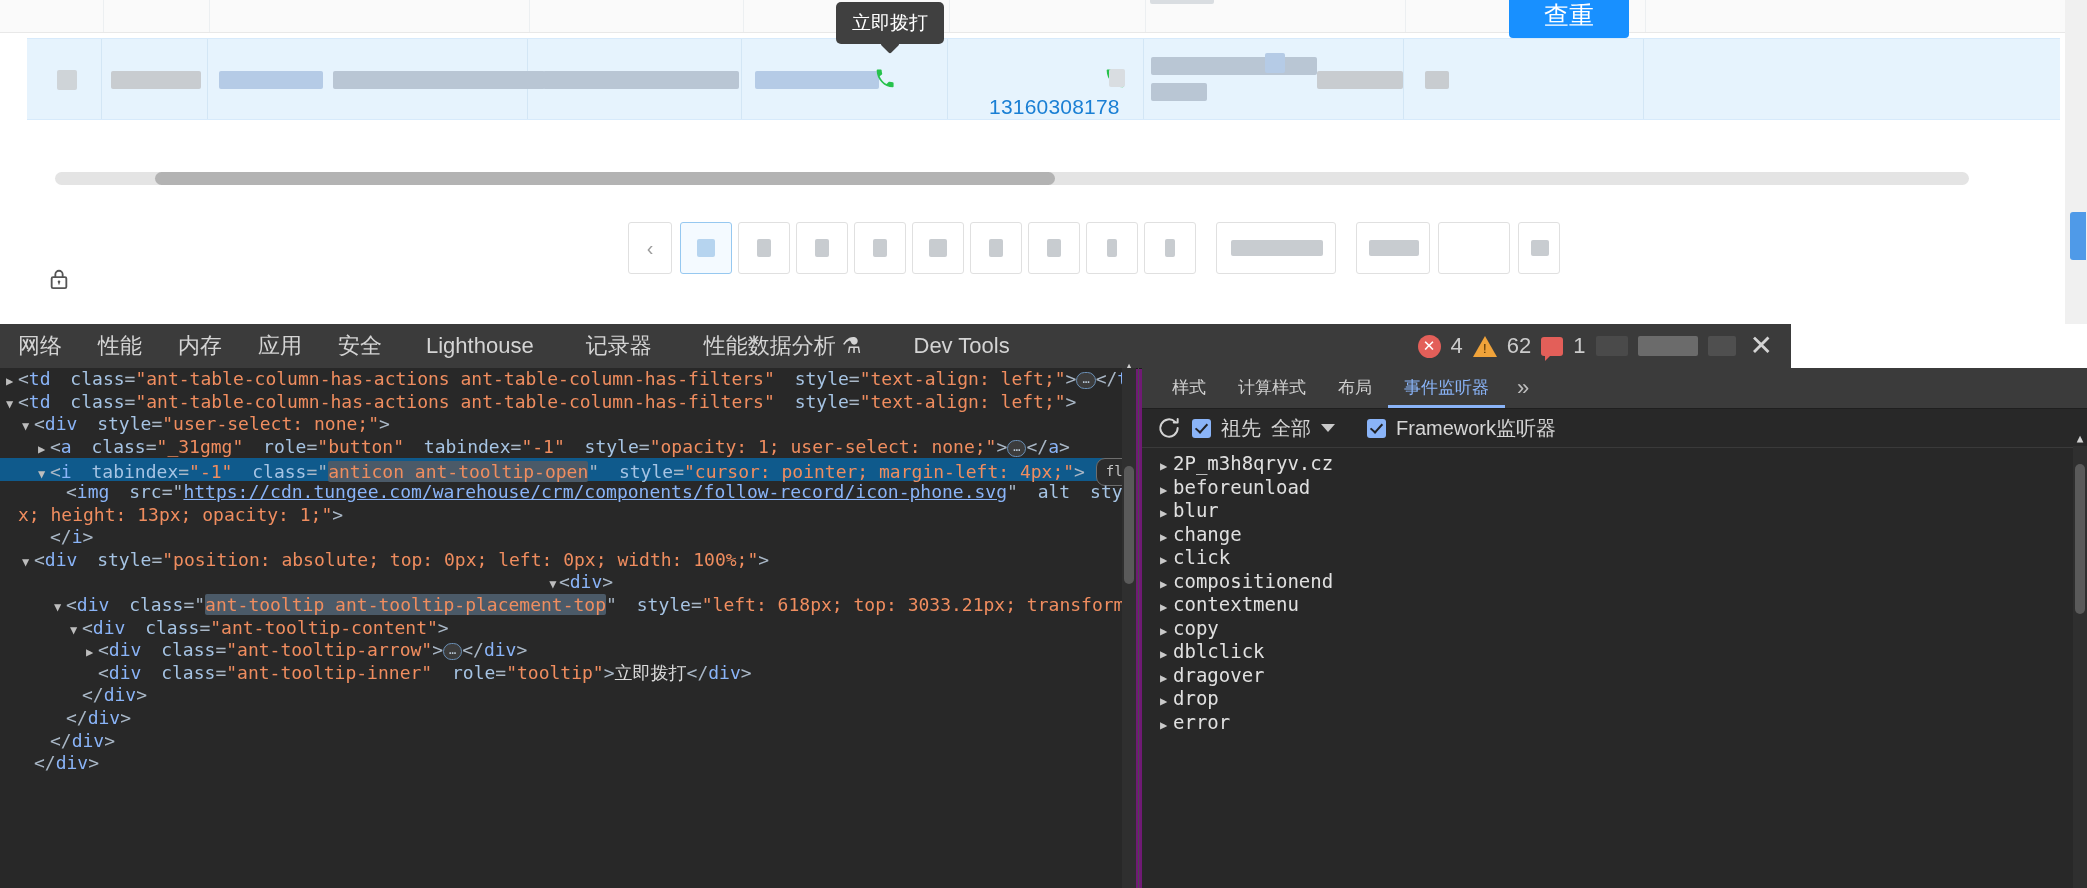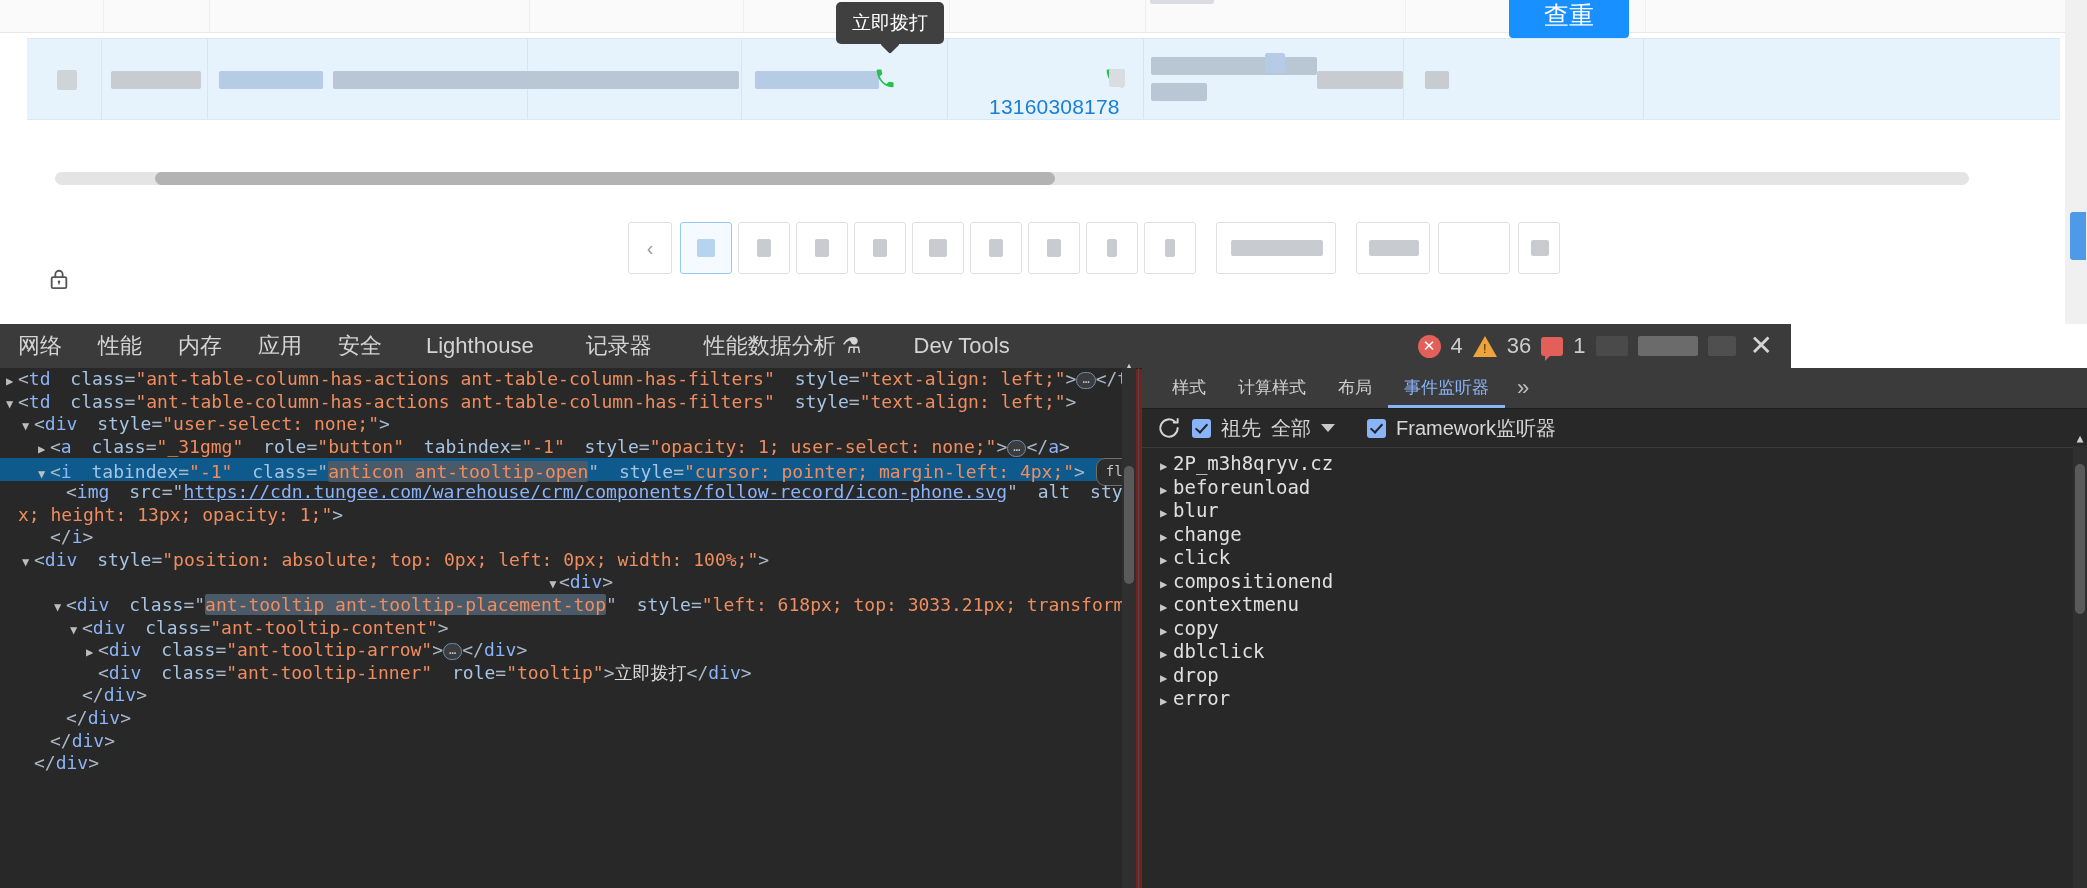--- a/index.html
+++ b/index.html
@@ -50,21 +50,21 @@
   .pg-prev{display:flex;align-items:center;justify-content:center;color:#9a9a9a;font-size:20px;}
 
   .lock-icon{position:absolute;left:48px;top:268px;width:22px;height:22px;}
 
   .right-red-btn{position:absolute;left:1509px;top:-8px;width:120px;height:46px;background:#1890ff;border-radius:4px;
      color:#fff;font-size:25px;display:flex;align-items:center;justify-content:center;}
   .right-edge-bar{position:absolute;left:2065px;top:0;width:22px;height:324px;background:#f0f0f0;}
   .right-blue-tab{position:absolute;left:2070px;top:212px;width:16px;height:48px;background:#4f9ae8;border-radius:3px 0 0 3px;}
 
   
-  .devtools{position:absolute;left:0;top:324px;width:1791px;height:564px;background:#7f1d1d;
+  .devtools{position:absolute;left:0;top:324px;width:1791px;height:564px;background:#701a75;
       font-family:"DejaVu Sans Mono",monospace;}
 
   .dt-tabbar{position:relative;height:44px;background:#3b3b3b;border-bottom:1px solid #1f1f1f;}
   .dt-tabs{position:absolute;left:0;top:0;height:44px;display:flex;align-items:center;}
   .dt-tab{padding:0 18px;height:44px;line-height:44px;color:#d4d4d4;font-size:22px;
       font-family:"Liberation Sans",sans-serif;white-space:nowrap;}
   .dt-tab.wide{padding:0 26px;}
   .dt-status{position:absolute;right:0;top:0;height:44px;display:flex;align-items:center;gap:10px;padding-right:14px;}
   .badge-ic{width:23px;height:23px;border-radius:50%;display:flex;align-items:center;justify-content:center;
       font-size:15px;color:#fff;font-family:"Liberation Sans",sans-serif;}
@@ -273,21 +273,21 @@
           <div class="dt-tab">安全</div>
           <div class="dt-tab wide">Lighthouse</div>
           <div class="dt-tab wide">记录器</div>
           <div class="dt-tab wide">性能数据分析 ⚗</div>
           <div class="dt-tab wide">Dev Tools</div>
         </div>
       <div class="dt-status">
         <span class="badge-ic ic-err">✕</span>
         <span class="cnt">4</span>
         <span class="ic-warn"></span>
-        <span class="cnt">36</span>
+        <span class="cnt">62</span>
         <span class="ic-msg"></span>
         <span class="cnt">1</span>
         <span class="blurtxt" style="position:relative;display:inline-block;width:32px;height:20px;background:#4a4a4a;"></span>
         <span class="blurtxt" style="position:relative;display:inline-block;width:60px;height:20px;background:#6b6b6b;"></span>
         <span class="blurtxt" style="position:relative;display:inline-block;width:28px;height:20px;background:#4f4f4f;"></span>
         <span class="dt-close">✕</span>
       </div>
     </div>
 
     <div class="dom-pane">
@@ -347,20 +347,21 @@
       <div class="ev-list" id="ev-list">
           <div class="ev-item"><span class="tri2"></span><span>2P_m3h8qryv.cz</span></div>
           <div class="ev-item"><span class="tri2"></span><span>beforeunload</span></div>
           <div class="ev-item"><span class="tri2"></span><span>blur</span></div>
           <div class="ev-item"><span class="tri2"></span><span>change</span></div>
           <div class="ev-item"><span class="tri2"></span><span>click</span></div>
           <div class="ev-item"><span class="tri2"></span><span>compositionend</span></div>
           <div class="ev-item"><span class="tri2"></span><span>contextmenu</span></div>
           <div class="ev-item"><span class="tri2"></span><span>copy</span></div>
           <div class="ev-item"><span class="tri2"></span><span>dblclick</span></div>
+          <div class="ev-item"><span class="tri2"></span><span>dragover</span></div>
           <div class="ev-item"><span class="tri2"></span><span>drop</span></div>
           <div class="ev-item"><span class="tri2"></span><span>error</span></div>
         </div>
 
       <div class="side-scroll-up">▲</div>
       <div class="side-scrollbar">
         <div class="thumb"></div>
       </div>
     </div>
   </div>

